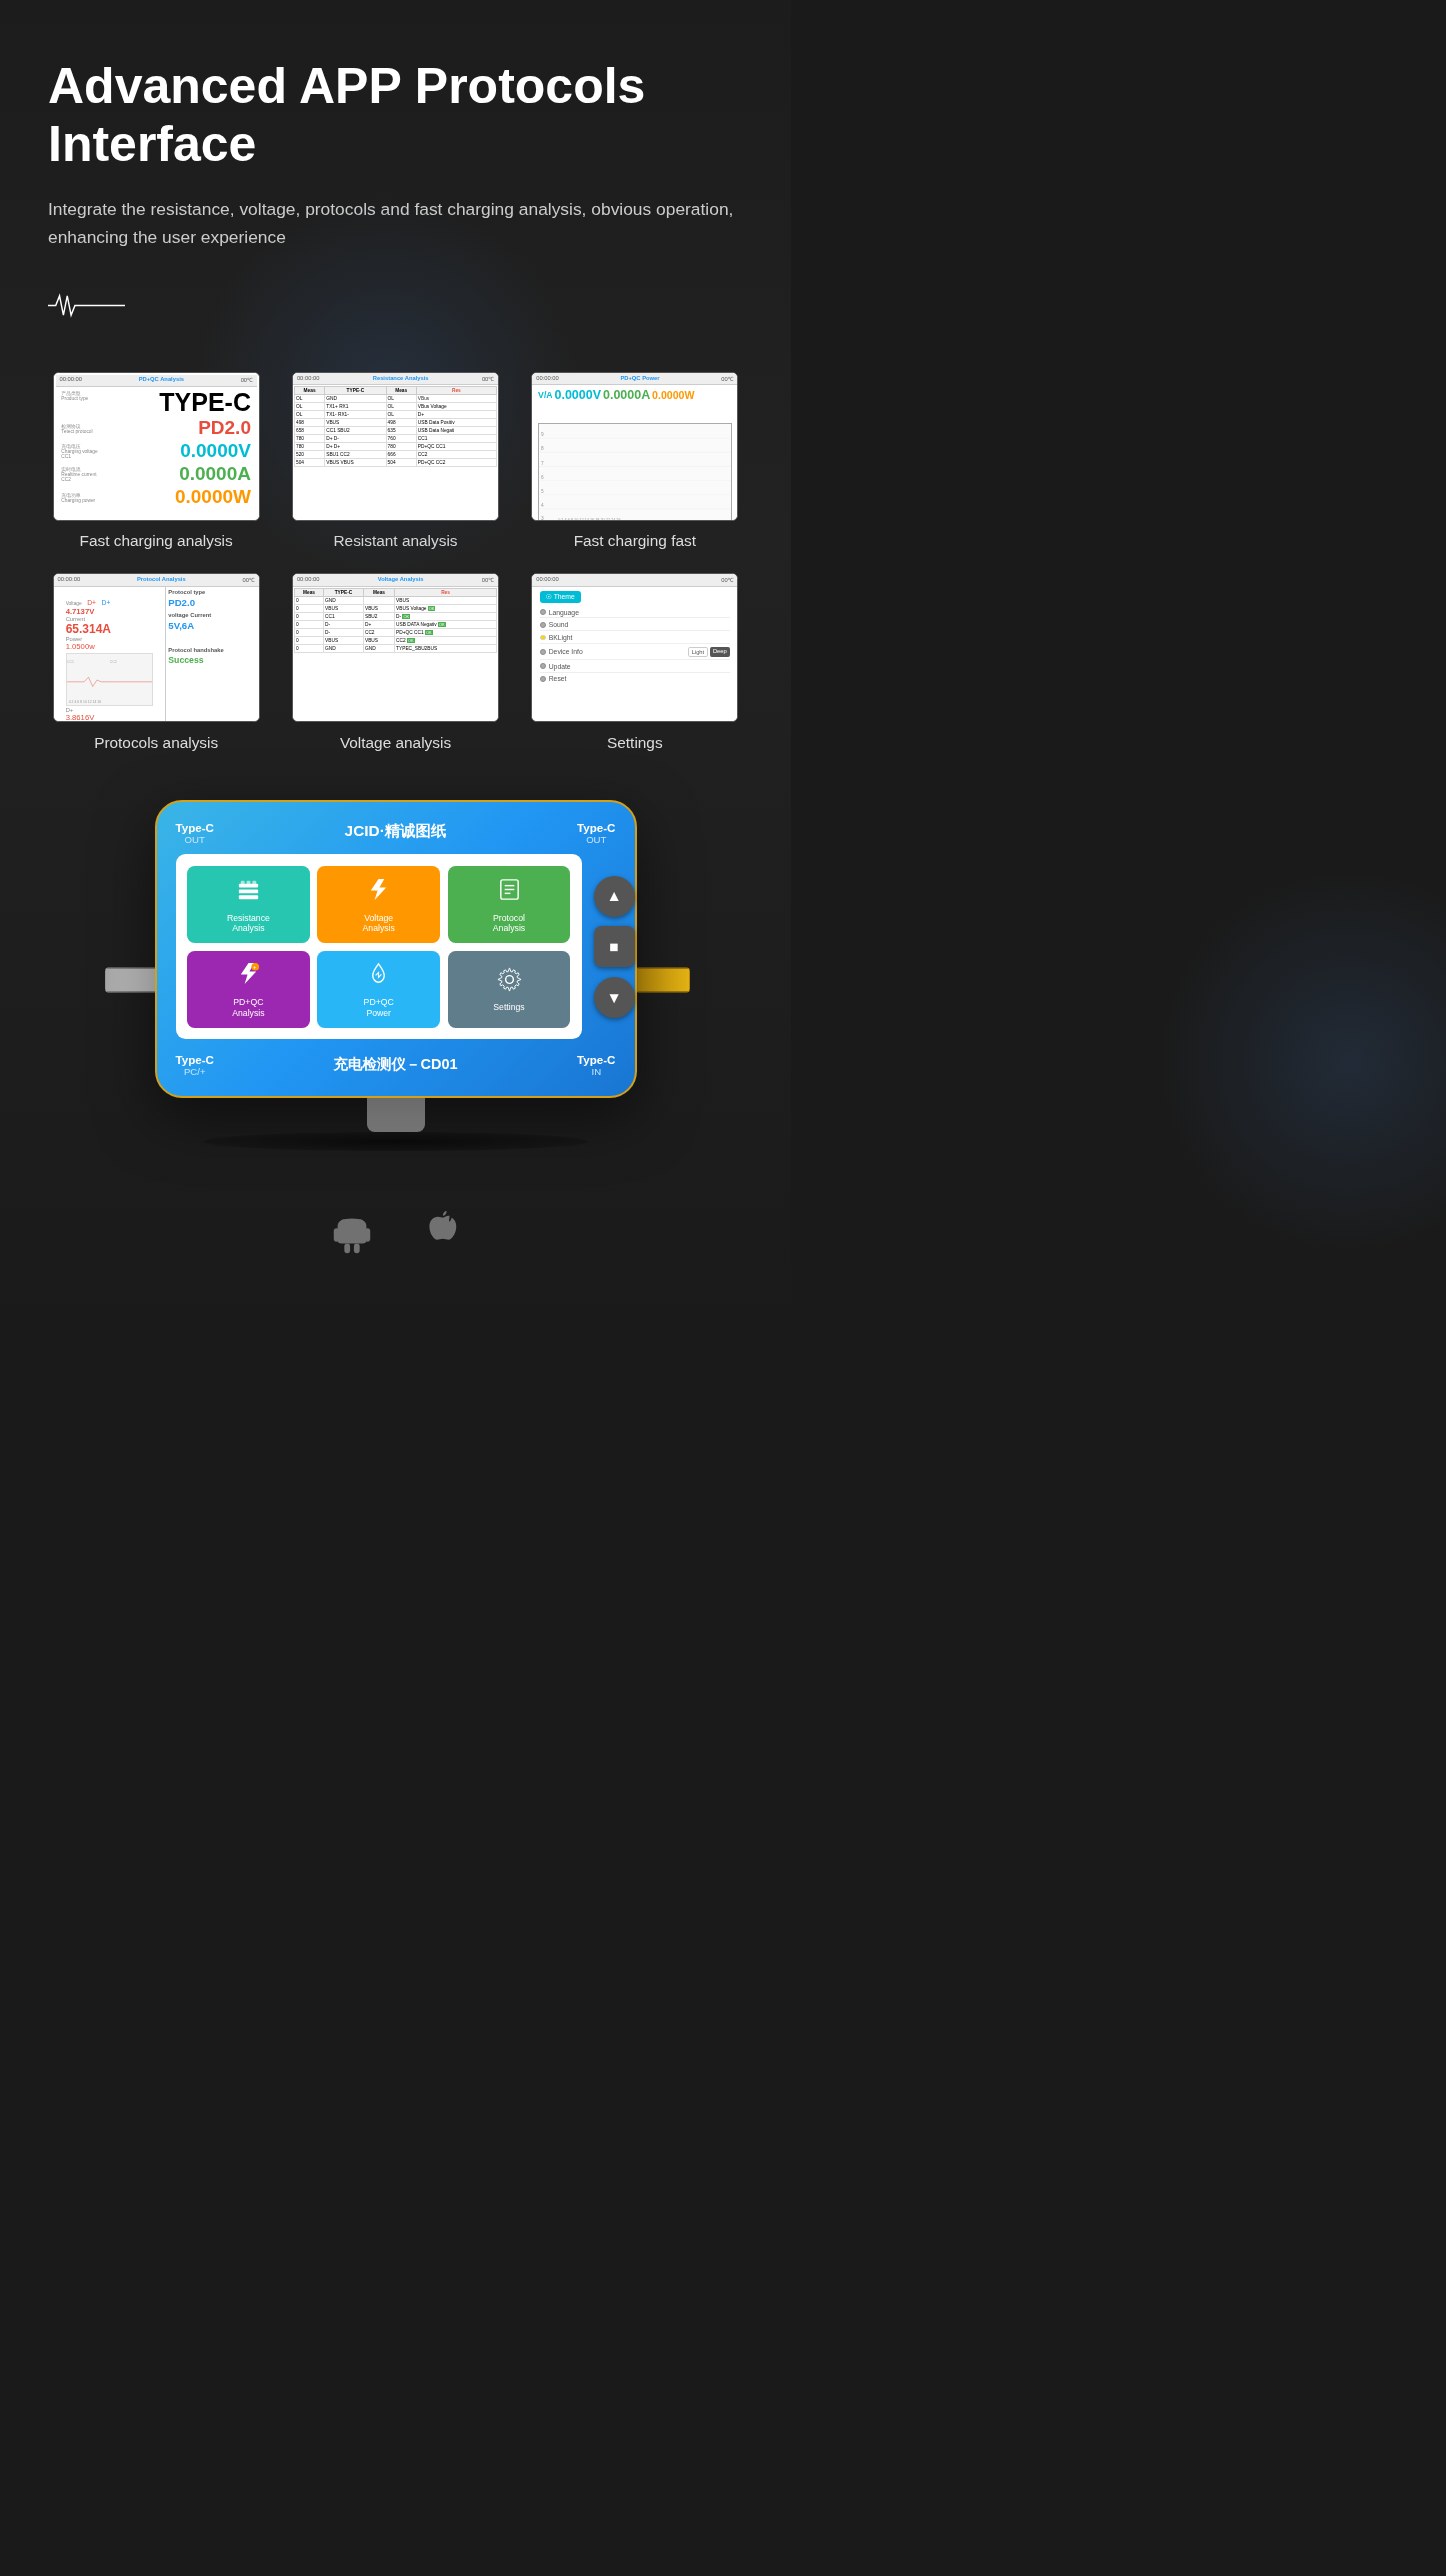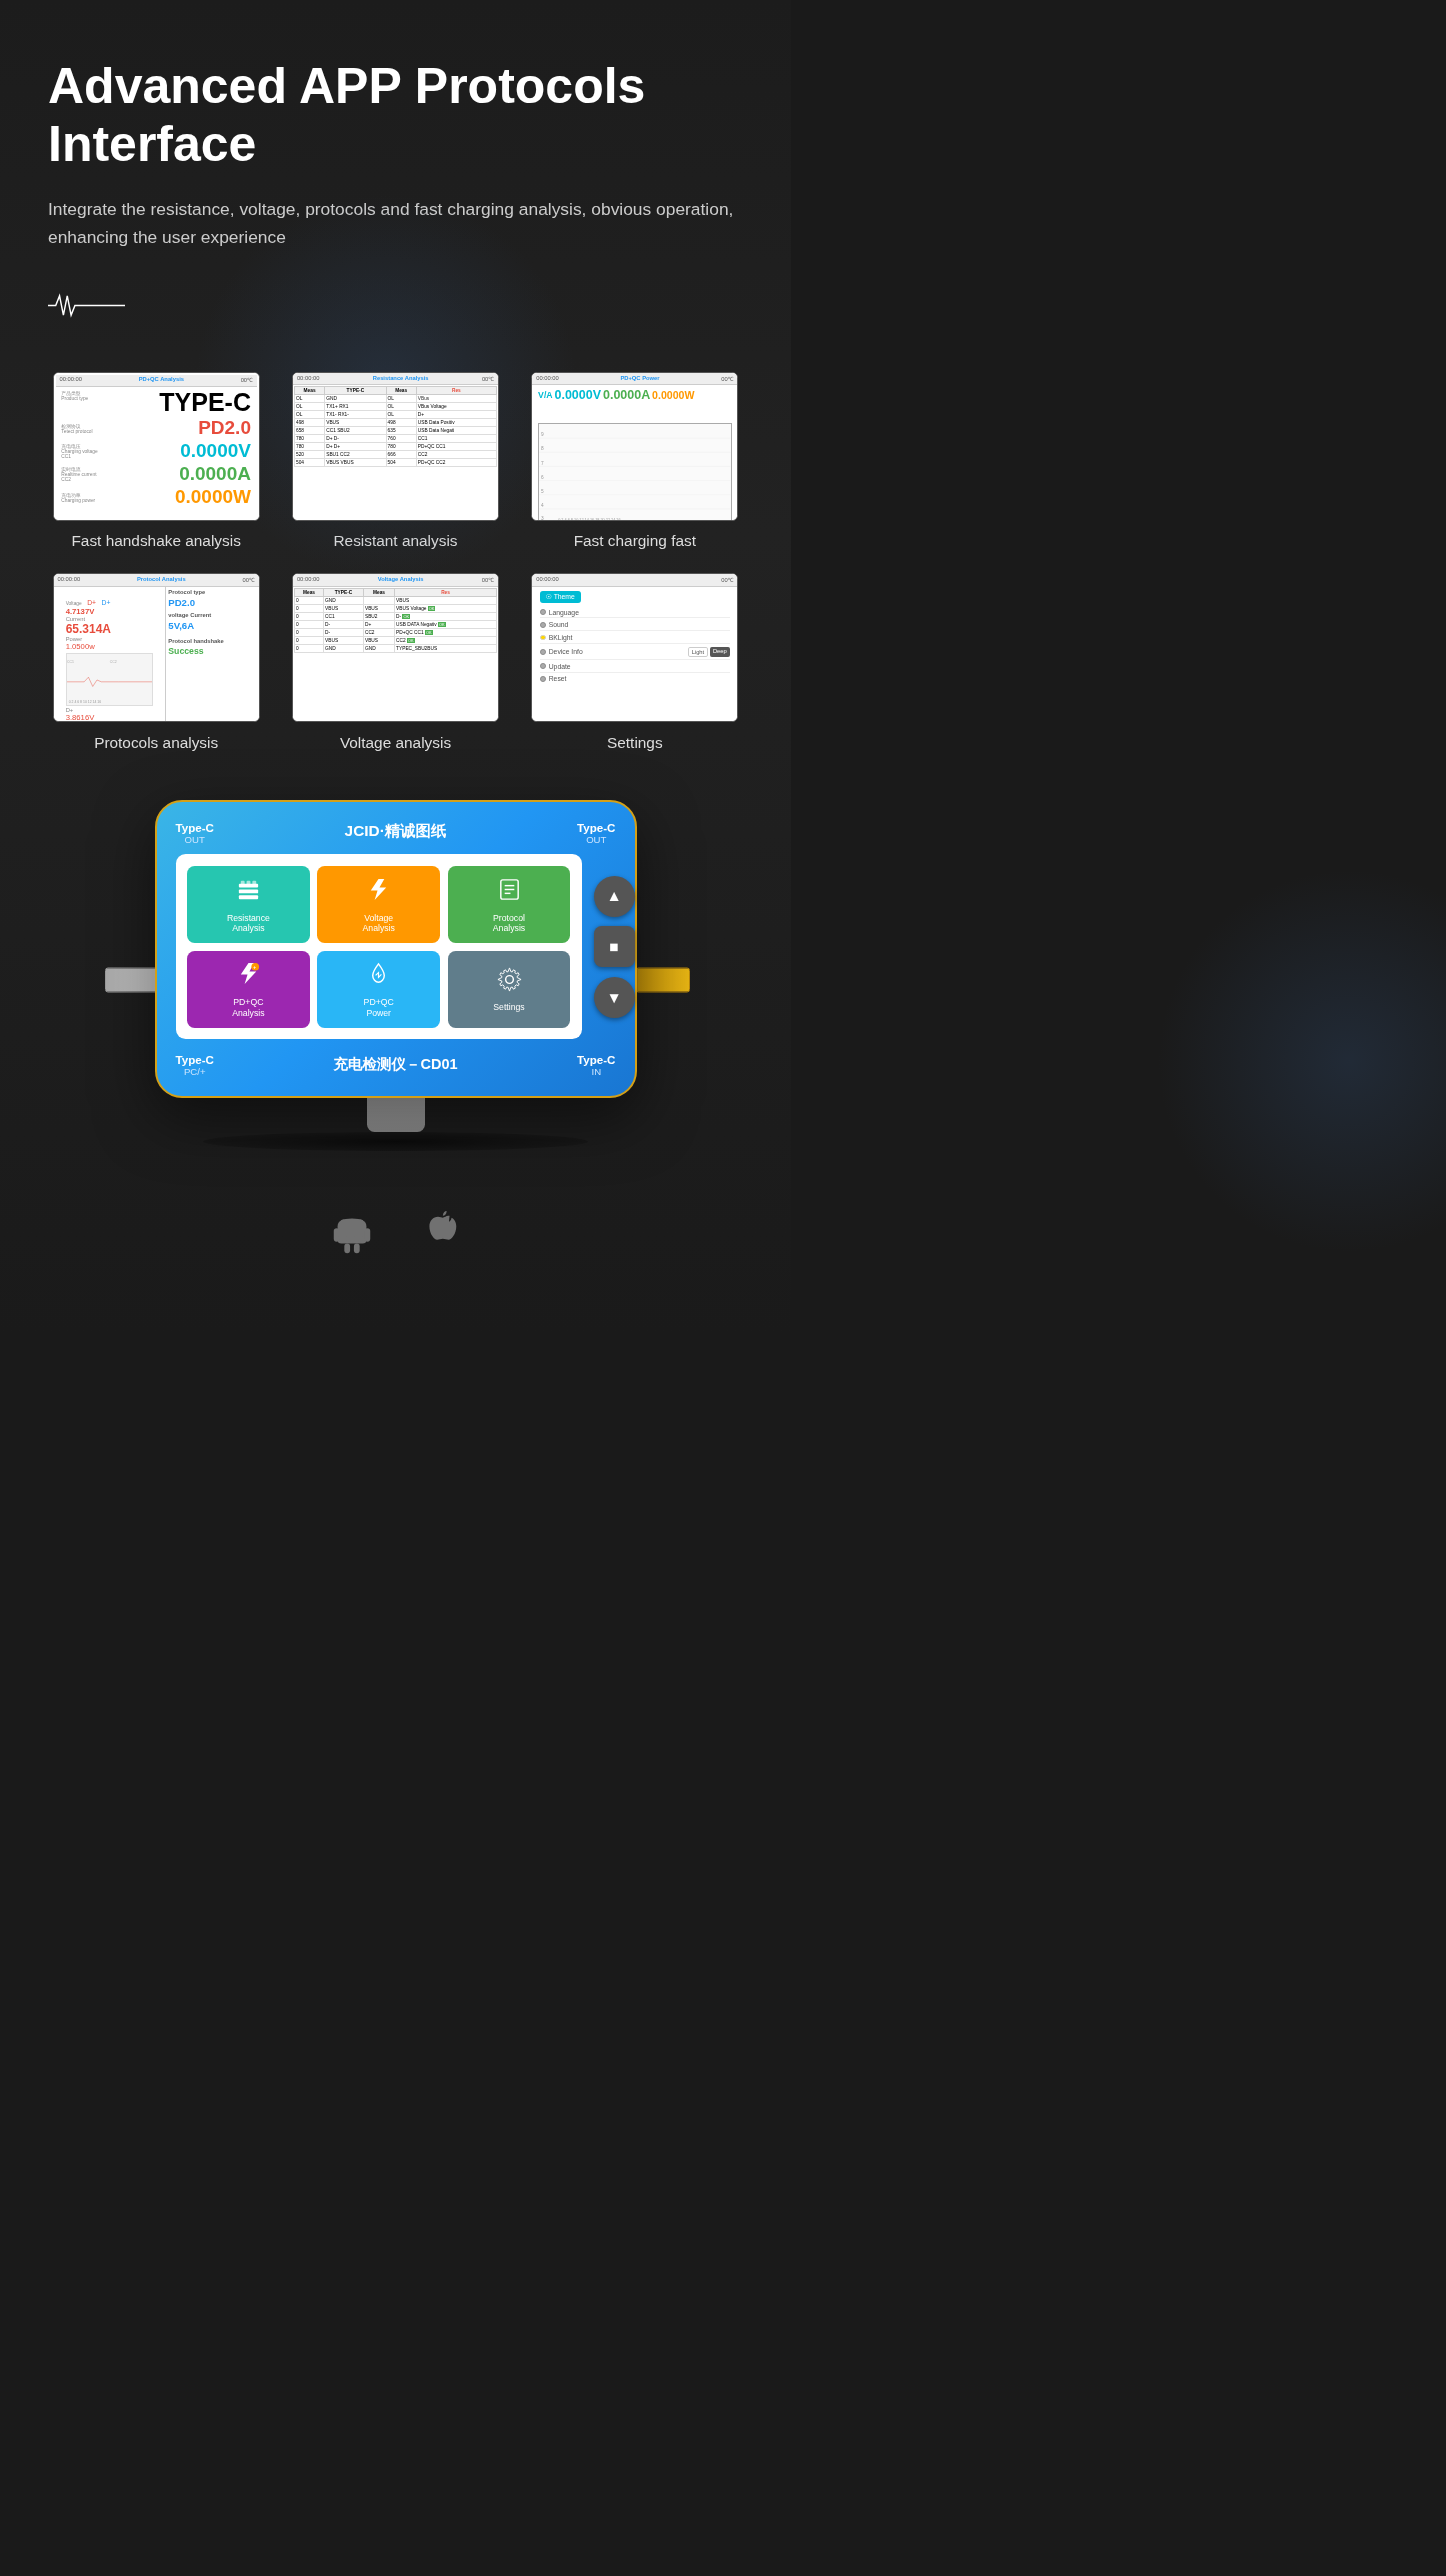--- a/index.html
+++ b/index.html
@@ -324,21 +324,21 @@
             <div style="display:flex; justify-content:space-between; align-items:center;">
               <div>
                 <div style="font-size:4.8px; color:#888;">充电功率</div>
                 <div style="font-size:4.8px; color:#888;">Charging power</div>
               </div>
               <div style="font-size:19px; font-weight:bold; color:#ff9800;">0.0000W</div>
             </div>
           </div>
         </div>
       </div>
-      <span class="screenshot-label">Fast handshake analysis</span>
+      <span class="screenshot-label">Fast charging analysis</span>
     </div>
 
     <div class="screenshot-item">
       <div class="screenshot-frame">
         <div class="sim-screen" style="background:#fff; color:#000; padding:0;">
           <div style="background:#eee; display:flex; justify-content:space-between; padding:1.9px 3.9px; font-size:5.8px; color:#555; border-bottom:0.5px solid #ccc;">
             <span>00:00:00</span>
             <span style="color:#2196F3; font-weight:bold;">Resistance Analysis</span>
             <span>00℃</span>
           </div>
@@ -487,21 +487,21 @@
               <div style="font-size:7.7px; color:#e74c3c;">3.8616V</div>
               <div style="font-size:7.7px; color:#e74c3c;">3.8676V</div>
               <div style="font-size:5.8px; color:#888;">CC1</div>
               <div style="font-size:7.7px; color:#e74c3c;">3.3745V</div>
 
             </div>
             <div style="width:45%; padding:1.9px;">
               <div style="font-size:5.8px; color:#555; font-weight:bold; margin-bottom:1.9px;">Protocol type</div>
               <div style="font-size:9.6px; color:#2196F3; font-weight:bold; margin-bottom:3.9px;">PD2.0</div>
               <div style="font-size:5.8px; color:#555; font-weight:bold; margin-bottom:1.9px;">voltage Current</div>
-              <div style="font-size:9.6px; color:#2196F3; font-weight:bold; margin-bottom:7px;">5V,6A</div>
+              <div style="font-size:9.6px; color:#2196F3; font-weight:bold; margin-bottom:16px;">5V,6A</div>
               <div style="font-size:5.8px; color:#555; font-weight:bold; margin-bottom:1.9px;">Protocol handshake</div>
               <div style="font-size:8.7px; color:#4caf50; font-weight:bold;">Success</div>
             </div>
           </div>
         </div>
       </div>
       <span class="screenshot-label">Protocols analysis</span>
     </div>
 
     <div class="screenshot-item">

